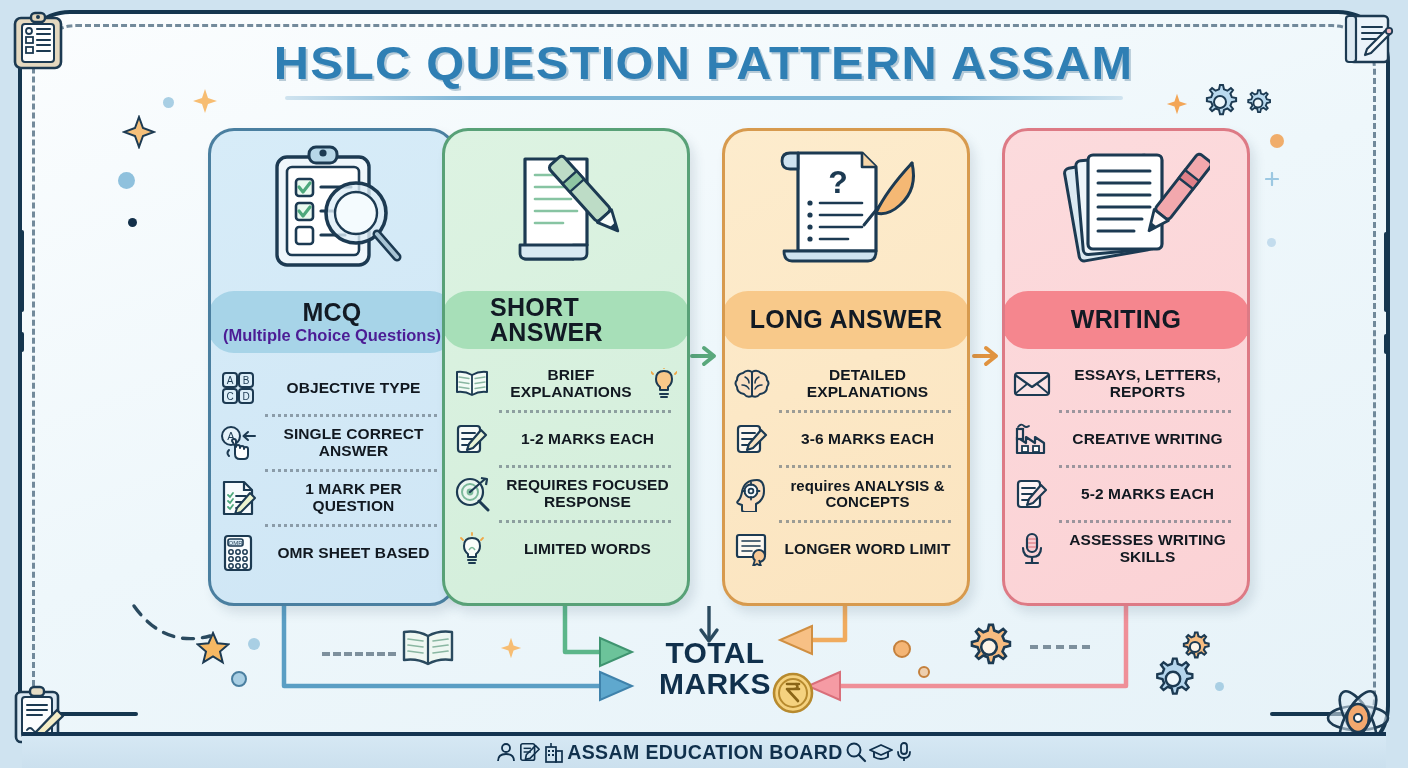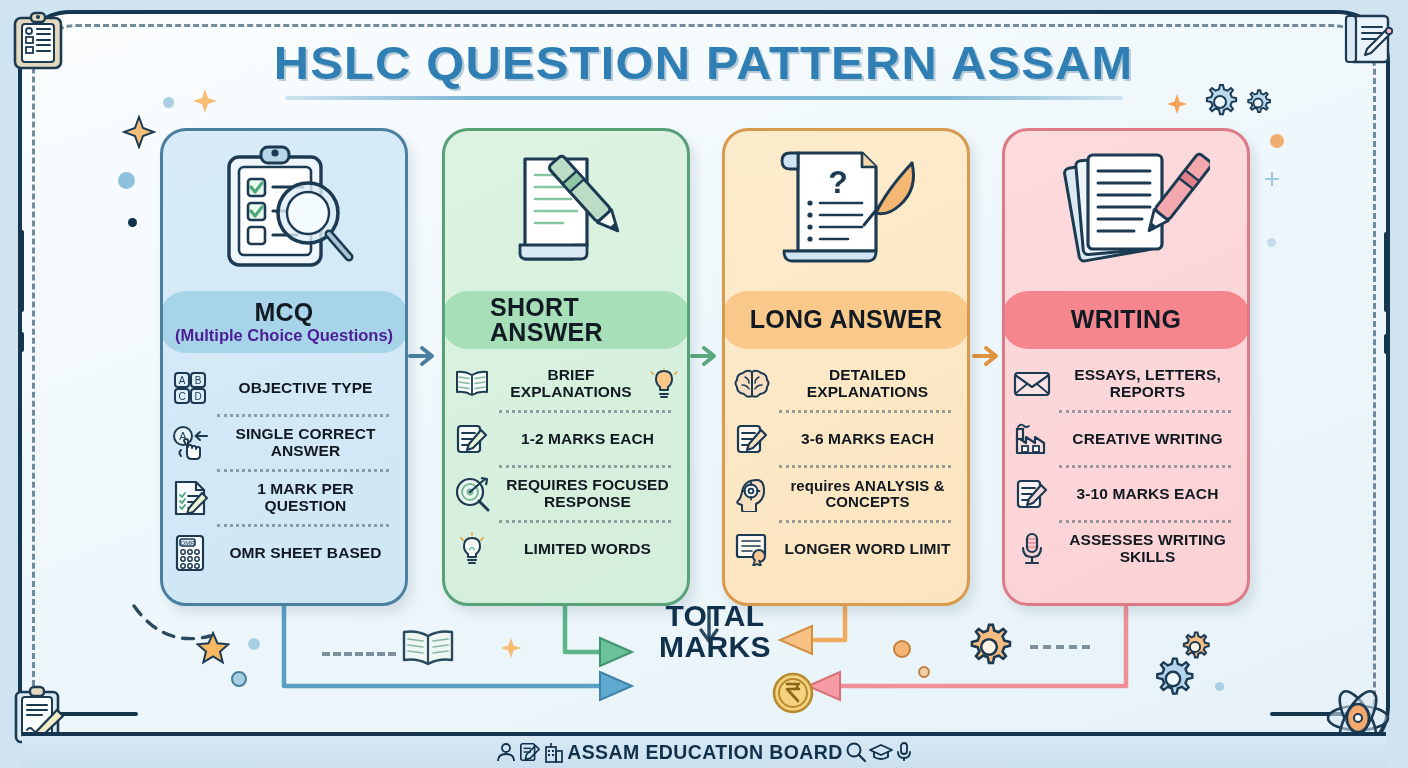--- a/index.html
+++ b/index.html
@@ -111,35 +111,35 @@
     font-size: 15.5px; font-weight: 700; color: #111820;
     line-height: 1.08; letter-spacing: .1px;
   }
   .feat.mixed .ftext { font-size: 15px; }
   .sep {
     height: 0; margin: 3px 6px 3px 46px;
     border-top: 3px dotted #5d6b77; opacity: .6;
   }
 
   
-  .card.blue   { background: linear-gradient(155deg,#d7ecf8,#cfe6f5); border-color: #4a7fa0; }
+  .card.blue   { background: linear-gradient(155deg,#d7ecf8,#cfe6f5); border-color: #4a7fa0; margin-left: 48px; }
   .card.green  { background: linear-gradient(155deg,#ddf3e2,#d3eedb); border-color: #58a177; }
   .card.orange { background: linear-gradient(155deg,#fdeccd,#fbe4bf); border-color: #d79a4e; }
   .card.pink   { background: linear-gradient(155deg,#fcdbdd,#fbd2d5); border-color: #dd7a85; }
   .pill.blue   { background: #a7d4e8; }
   .pill.green  { background: #a7dfb8; padding-left: 48px; }
   .pill.orange { background: #f8c98a; }
   .pill.pink   { background: #f5868e; }
 
   
   .chev { position: absolute; top: 342px; }
 
   
   .total {
-    position: absolute; left: 640px; top: 601px;
+    position: absolute; left: 640px; top: 638px;
     text-align: center; width: 150px;
   }
   .total .tline {
     font-size: 30px; font-weight: 700; color: #10304c;
     line-height: 1.03; letter-spacing: .4px;
   }
   .coin { position: absolute; left: 772px; top: 672px; }
 
   
   .footer {
@@ -745,21 +745,21 @@
           <svg width="34" height="34" viewBox="0 0 34 34">
             <rect x="3" y="4" width="22" height="26" rx="3" fill="#fdf5f6" stroke="#1c3a52" stroke-width="2.2"></rect>
             <g stroke="#1c3a52" stroke-width="1.8" stroke-linecap="round">
               <line x1="7" y1="11" x2="20" y2="11"></line>
                 <line x1="7" y1="17" x2="20" y2="17"></line>
                 <line x1="7" y1="23" x2="16" y2="23"></line>
             </g>
             <path d="M26 8 L31 13 L18 26 L12 28 L14 22 Z" fill="#f9dde0" stroke="#1c3a52" stroke-width="2.2" stroke-linejoin="round"></path>
           </svg>
         </span>
-        <span class="ftext">3-10 MARKS EACH</span>
+        <span class="ftext">5-2 MARKS EACH</span>
       </div>
       <div class="sep"></div>
 
       <div class="feat">
         <span class="ficon">
           <svg width="28" height="36" viewBox="0 0 28 36">
             <rect x="9" y="3" width="10" height="18" rx="5" fill="#f9ced2" stroke="#1c3a52" stroke-width="2.2"></rect>
             <g stroke="#e08a92" stroke-width="1.4">
                 <line x1="10" y1="8" x2="18" y2="8"></line>
                 <line x1="10" y1="12" x2="18" y2="12"></line>

